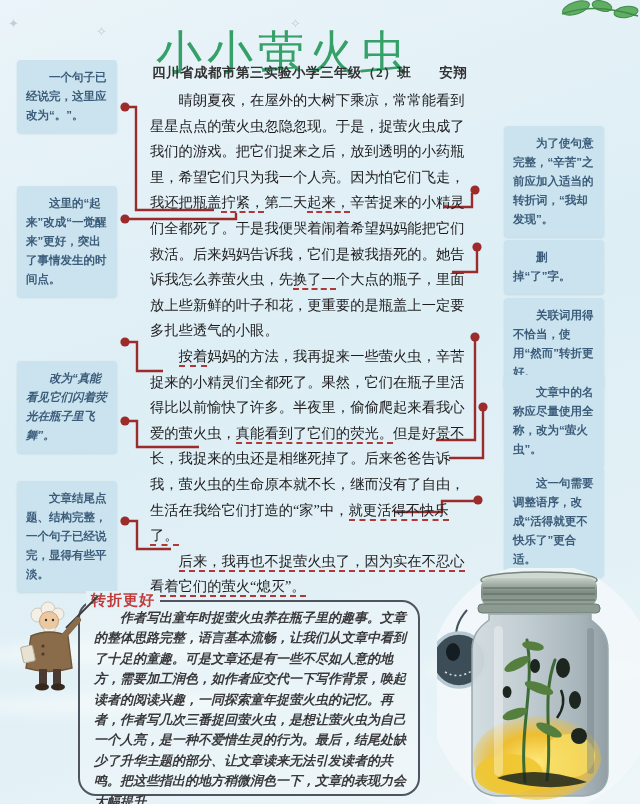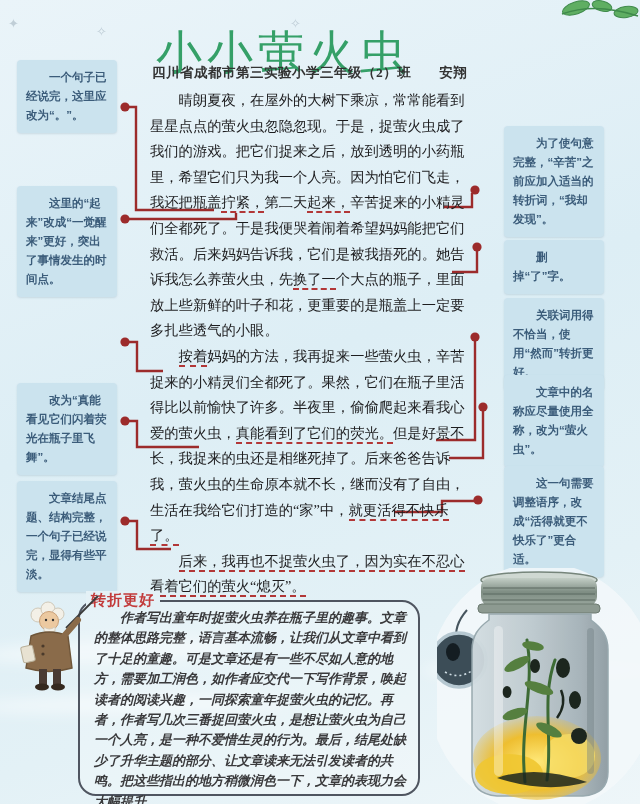--- a/index.html
+++ b/index.html
@@ -24,21 +24,21 @@
     font-family:"Liberation Serif","DejaVu Serif",serif;
     font-size:14.3px;line-height:25.6px;color:#1d1d1f;font-weight:400;}
   .essay p{margin:0;text-indent:2em;}
   .essay .mark{border-bottom:2px dashed #b23737;padding-bottom:1px;}
   
   .note{position:absolute;width:100px;box-sizing:border-box;padding:8px 9px;
     background:#cbe3ee;border-radius:4px;color:#3b5c7a;
     font-size:11.5px;line-height:19px;font-weight:600;text-indent:2em;z-index:2;
     box-shadow:0 1px 2px rgba(120,150,170,.25);}
   .ln{left:17px;} .rn{left:492px;margin-left:12px;}
-  .ln1{top:60px;} .ln2{top:158px;margin-top:28px;} .ln3{top:303px;} .ln4{top:383px;} .ln5{top:481px;}
+  .ln1{top:60px;} .ln2{top:158px;margin-top:28px;} .ln3{top:303px;} .ln4{top:361px;font-style:italic;} .ln5{top:481px;}
   .rn1{top:126px;} .rn2{top:240px;} .rn3{top:298px;} .rn4{top:375px;} .rn5{top:466px;}
   
   .connectors{position:absolute;left:0;top:0;z-index:1;}
   
   .review-box{position:absolute;left:78px;top:600px;width:338px;height:192px;
     border:2px solid #4f5560;border-radius:18px;background:rgba(255,255,255,.22);z-index:1;}
   .review-label{position:absolute;left:86px;top:591px;z-index:3;
     font-size:15px;font-weight:800;color:#c23b3b;letter-spacing:1px;
     background:#e4f1f6;padding:0 5px;}
   .review-text{position:absolute;left:94px;top:608px;width:316px;margin:0;z-index:2;

